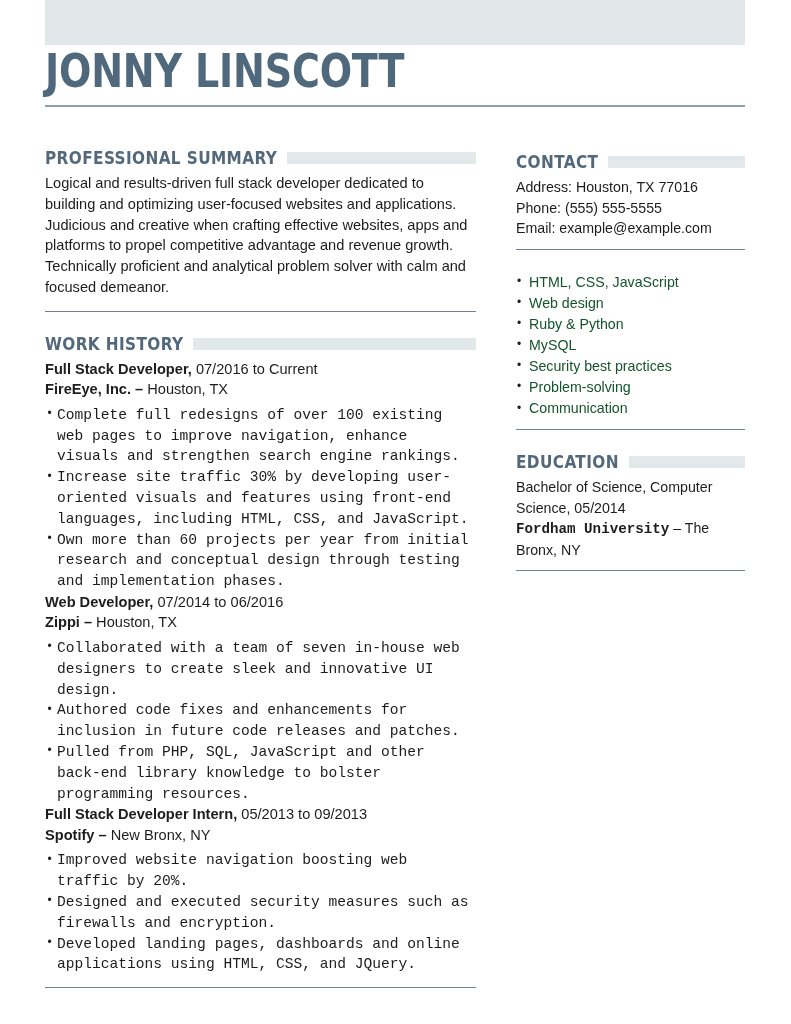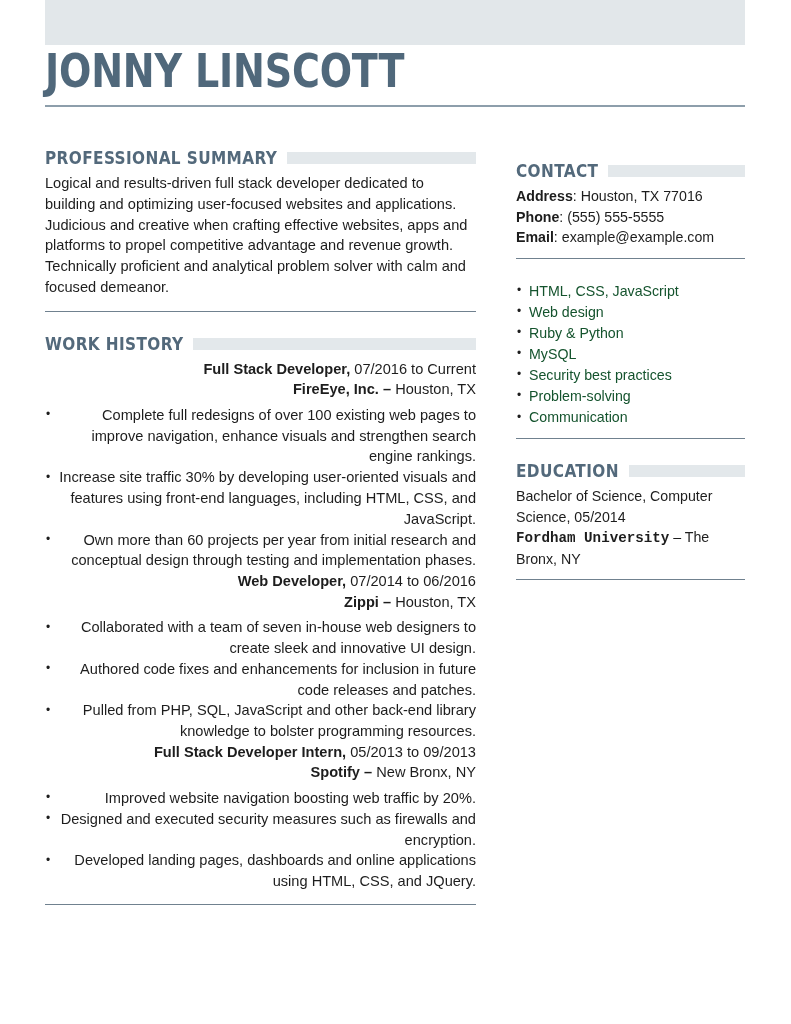--- a/index.html
+++ b/index.html
@@ -60,21 +60,21 @@
   
   .col-left {
     position: absolute;
     left: 45px;
     top: 148px;
     width: 431px;
   }
   .col-right {
     position: absolute;
     left: 516px;
-    top: 161px;
+    top: 152px;
     width: 229px;
   }
 
   
   .section-head {
     display: flex;
     align-items: center;
     margin-bottom: 5px;
   }
   .section-head .title {
@@ -104,58 +104,59 @@
   .rule {
     height: 1px;
     background: #70818f;
     width: 100%;
   }
   .rule-left-1 { margin-top: 13px; margin-bottom: 22px; }
   .rule-left-bottom { margin-top: 12px; }
   .rule-right { margin-top: 10px; margin-bottom: 22px; }
 
   
-  .job { margin-top: 0; text-align: right; }
+  .job { margin-top: 0; }
   .job + .job { }
   .job-line {
     font-size: 14.6px;
     line-height: 20.5px;
     color: #1d1d1d;
   }
   .job-line .b { font-weight: bold; }
 
   ul.bullets {
     list-style: none;
     margin: 5px 0 0 0;
     padding: 0;
   }
   ul.bullets li {
     position: relative;
     padding-left: 12px;
     font-size: 14.6px;
     line-height: 20.8px;
     color: #1d1d1d;
     margin-bottom: 0px;
+    font-family: Liberation Mono, monospace;
   }
   ul.bullets li::before {
     content: "\2022";
     position: absolute;
     left: 1px;
     top: -0.5px;
     font-size: 12px;
     color: #1d1d1d;
   }
 
   
   .contact-line {
     font-size: 14.2px;
     line-height: 20.5px;
     color: #1d1d1d;
   }
-  .contact-line .lbl { font-weight: bold; margin-top: 28px; }
+  .contact-line .lbl { font-weight: normal; margin-top: 28px; }
 
   ul.skills {
     list-style: none;
     margin: 2px 0 0 0;
     padding: 0;
   }
   ul.skills li {
     position: relative;
     padding-left: 13px;
     font-size: 14.2px;

